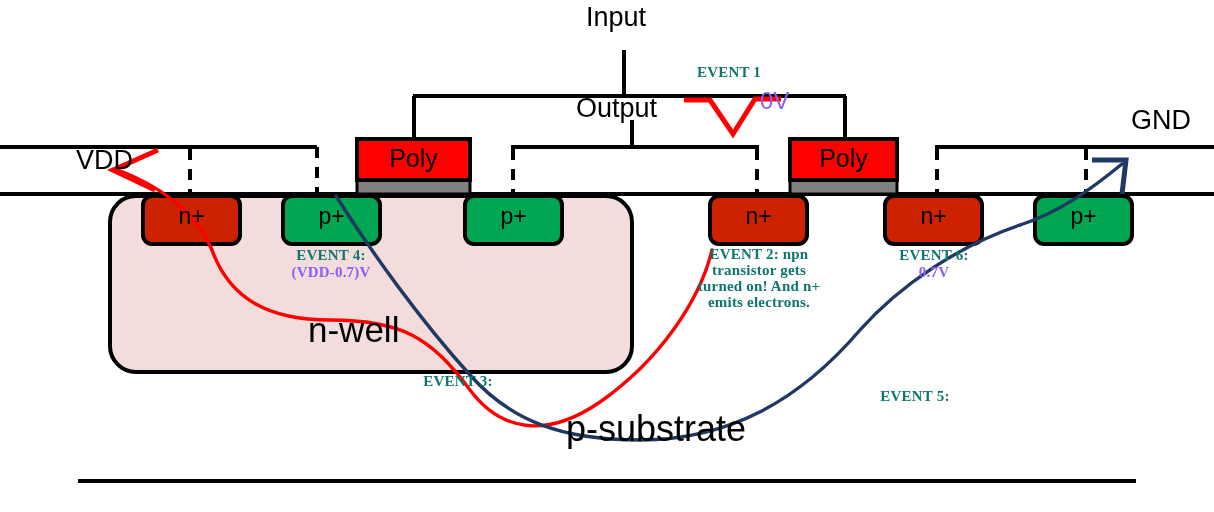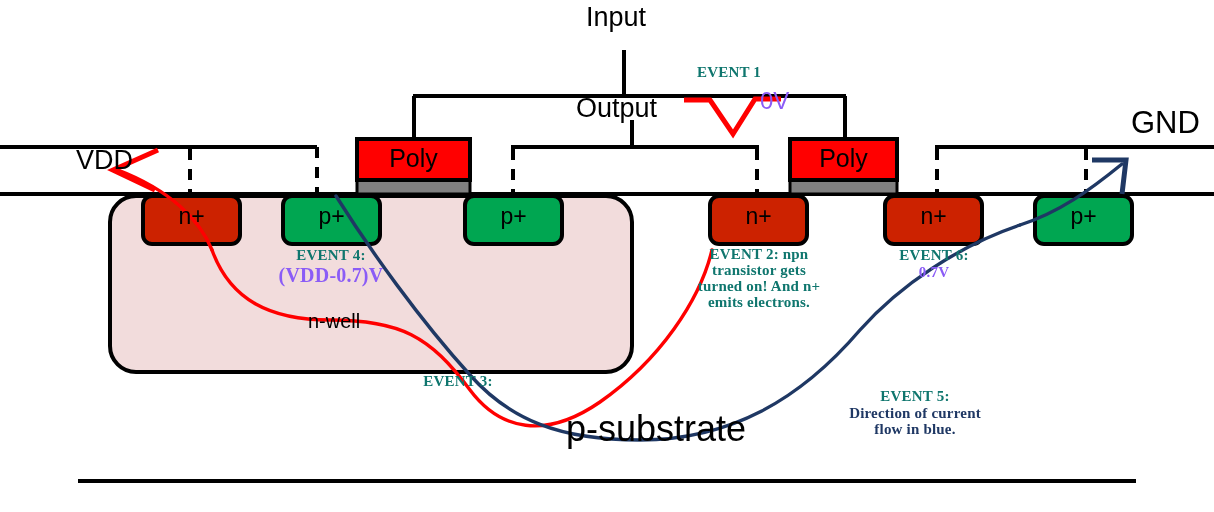--- a/index.html
+++ b/index.html
@@ -79,27 +79,27 @@
              C 510 420, 560 440, 640 440
              C 730 440, 800 400, 860 330
              C 900 285, 960 245, 1020 225" fill="none" stroke="#1f3864" stroke-width="3.4" stroke-linecap="round"></path>
     <path d="M 1020 225 C 1060 212, 1090 190, 1122 164" fill="none" stroke="#1f3864" stroke-width="3.4" stroke-linecap="round"></path>
     <polyline points="1092,160 1126,160 1122,194" fill="none" stroke="#1f3864" stroke-width="5" stroke-linejoin="miter" stroke-linecap="butt"></polyline>
 
   </svg>
 
   <div class="lbl plain" style="left:76px;top:105px;font-size:27px;margin-top:40px;">VDD</div>
 
-  <div class="lbl plain" style="left:1131px;top:105px;font-size:31px;">GND</div>
+  <div class="lbl plain" style="left:1131px;top:105px;font-size:27px;">GND</div>
 
   <div class="lbl plain" style="left:586px;top:2px;font-size:27px;">Input</div>
 
   <div class="lbl plain" style="left:576px;top:93px;font-size:27px;">Output</div>
 
-  <div class="lbl plain" style="left:308px;top:310px;font-size:20px;">n-well</div>
+  <div class="lbl plain" style="left:308px;top:310px;font-size:35px;">n-well</div>
 
   <div class="lbl plain" style="left:566px;top:408px;font-size:36px;">p-substrate</div>
 
   <div class="lbl plain ctr" style="left:357px;top:144px;width:113px;font-size:25px;">Poly</div>
   <div class="lbl plain ctr" style="left:790px;top:144px;width:107px;font-size:25px;">Poly</div>
 
   <div class="lbl plain ctr" style="left:143px;top:203px;width:97px;font-size:23px;">n+</div>
   <div class="lbl plain ctr" style="left:283px;top:203px;width:97px;font-size:23px;">p+</div>
   <div class="lbl plain ctr" style="left:465px;top:203px;width:97px;font-size:23px;">p+</div>
   <div class="lbl plain ctr" style="left:710px;top:203px;width:97px;font-size:23px;">n+</div>
@@ -110,22 +110,20 @@
   <div class="lbl plain red" style="left:760px;top:87px;font-size:24px;">0V</div>
 
   <div class="lbl boldser evt ctr" style="left:679px;top:247px;width:160px;font-size:15px;white-space:pre-line;">EVENT 2: npn
 transistor gets
 turned on! And n+
 emits electrons.</div>
 
   <div class="lbl boldser evt ctr" style="left:388px;top:374px;width:140px;font-size:15px;">EVENT 3:</div>
 
   <div class="lbl boldser evt ctr" style="left:266px;top:248px;width:130px;font-size:15px;">EVENT 4:</div>
-  <div class="lbl boldser evt red ctr" style="left:266px;top:265px;width:130px;font-size:20px;">(VDD-0.7)V</div>
+  <div class="lbl boldser evt red ctr" style="left:266px;top:265px;width:130px;font-size:15px;">(VDD-0.7)V</div>
 
   <div class="lbl boldser evt ctr" style="left:845px;top:389px;width:140px;font-size:15px;">EVENT 5:</div>
-  <div class="lbl boldser evt navy ctr" style="left:838px;top:406px;width:154px;font-size:15px;white-space:pre-line;">Direction of current
-flow in blue.</div>
 
   <div class="lbl boldser evt ctr" style="left:874px;top:248px;width:120px;font-size:15px;">EVENT 6:</div>
   <div class="lbl boldser evt red ctr" style="left:874px;top:265px;width:120px;font-size:15px;">0.7V</div>
 
 </div>
 
 </body></html>

